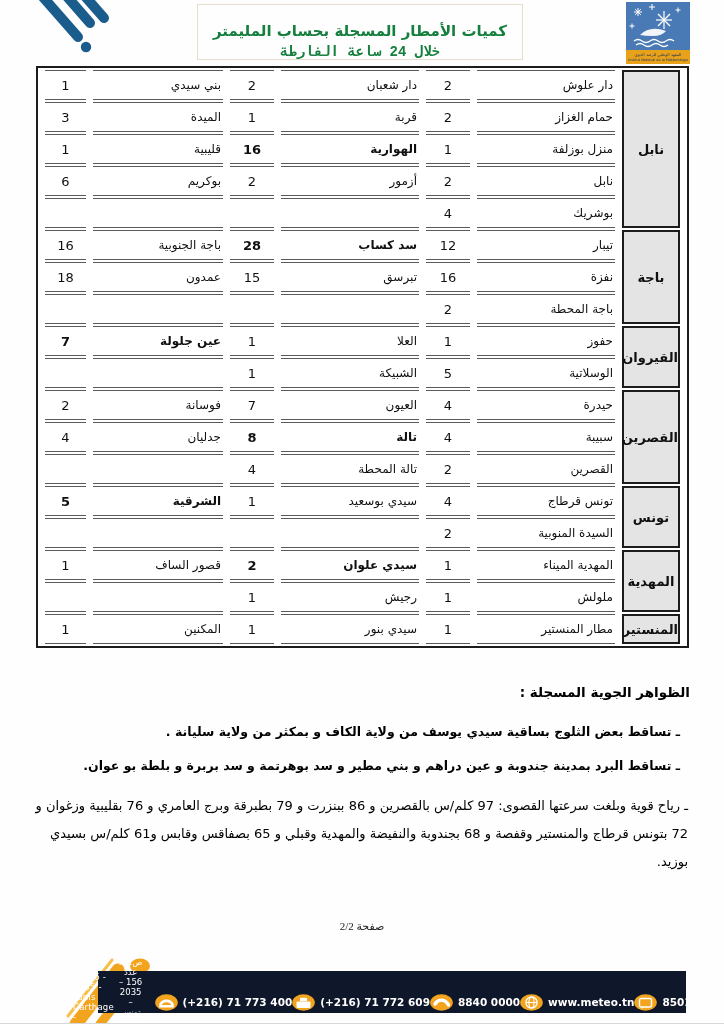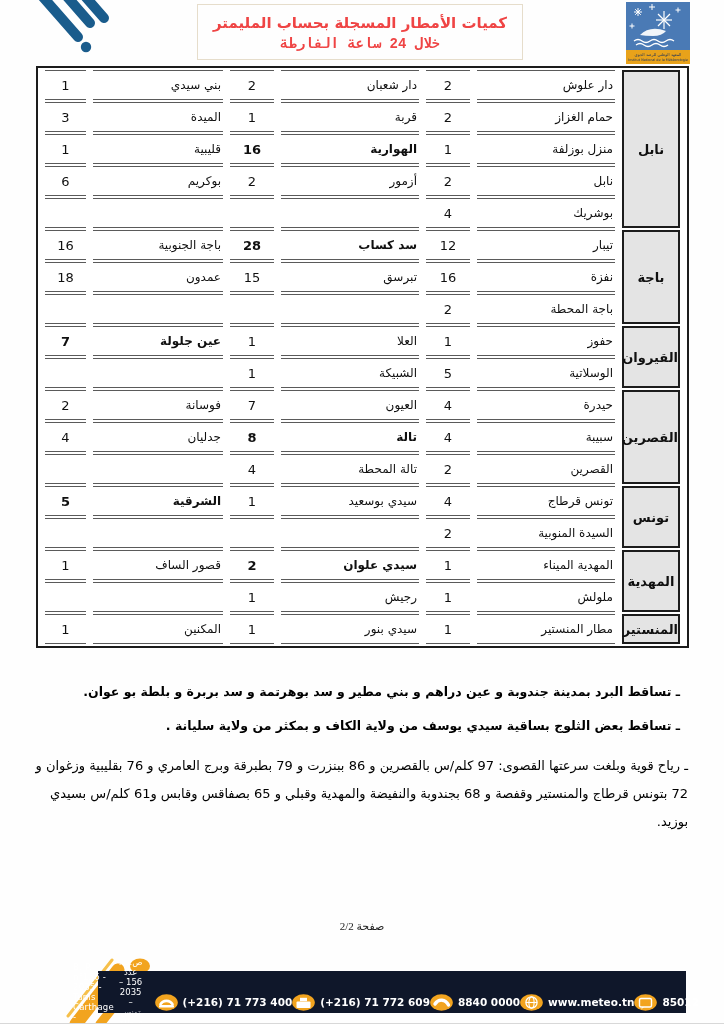--- a/index.html
+++ b/index.html
@@ -7,22 +7,22 @@
   .page {
     position:relative; width:724px; height:1024px; background:#fefefe;
     font-family:"DejaVu Sans", sans-serif; overflow:hidden;
     border-bottom:1px solid #d8d8d8;
   }
 
   
   .corner-logo { position:absolute; left:26px; top:0; width:86px; height:64px; }
   .title-box {
     position:absolute; left:197px; top:4px; width:326px; height:56px;
-    border:1px solid #e6ddcb; text-align:center; padding-top:7px;
-    color:#ef4444; font-weight:bold; direction:rtl;
+    border:1px solid #e6ddcb; text-align:center; padding-top:15px;
+    color:#15803d; font-weight:bold; direction:rtl;
   }
   .title-box .t1 { font-size:15px; line-height:1.55; }
   .title-box .t2 { font-size:14px;font-family:Liberation Mono, monospace; }
   .inm-logo { position:absolute; left:626px; top:2px; width:64px; height:62px; }
 
   
   .table-wrap {
     position:absolute; left:36px; top:66px; width:653px;
     border:2px solid #1c1c1c; background:#fff;
   }
@@ -297,22 +297,23 @@
             <td class="name">سيدي بنور</td>
             <td class="val">1</td>
             <td class="name">المكنين</td>
             <td class="val">1</td>
           </tr>
         </tbody>
     </table>
   </div>
 
   <div class="phenomena">
+    <div class="heading">الظواهر الجوية المسجلة :</div>
+    <div class="bullet">ـ تساقط بعض الثلوج بساقية سيدي يوسف من ولاية الكاف و بمكثر من ولاية سليانة  .</div>
     <div class="bullet">ـ تساقط البرد بمدينة جندوبة و عين دراهم و بني مطير و سد بوهرتمة و سد بربرة و بلطة بو عوان.</div>
-    <div class="bullet">ـ تساقط بعض الثلوج بساقية سيدي يوسف من ولاية الكاف و بمكثر من ولاية سليانة  .</div>
     <div class="wind">ـ  رياح قوية وبلغت سرعتها القصوى: 97 كلم/س بالقصرين و 86 ببنزرت و 79 بطبرقة وبرج العامري و 76 بقليبية وزغوان و 72 بتونس قرطاج والمنستير وقفصة و 68 بجندوبة والنفيضة والمهدية وقبلي و 65 بصفاقس وقابس و61 كلم/س بسيدي بوزيد.</div>
   </div>
 
   <div class="page-number">صفحة 2/2</div>
 
   <svg class="stripes" viewBox="0 0 170 80">
     <g stroke="#f2a41f" stroke-linecap="round">
       <line x1="10" y1="80" x2="52" y2="26" stroke-width="13"></line>
       <line x1="34" y1="80" x2="66" y2="40" stroke-width="9"></line>
       <line x1="2" y1="72" x2="46" y2="16" stroke-width="3" stroke="#f6c04b"></line>

